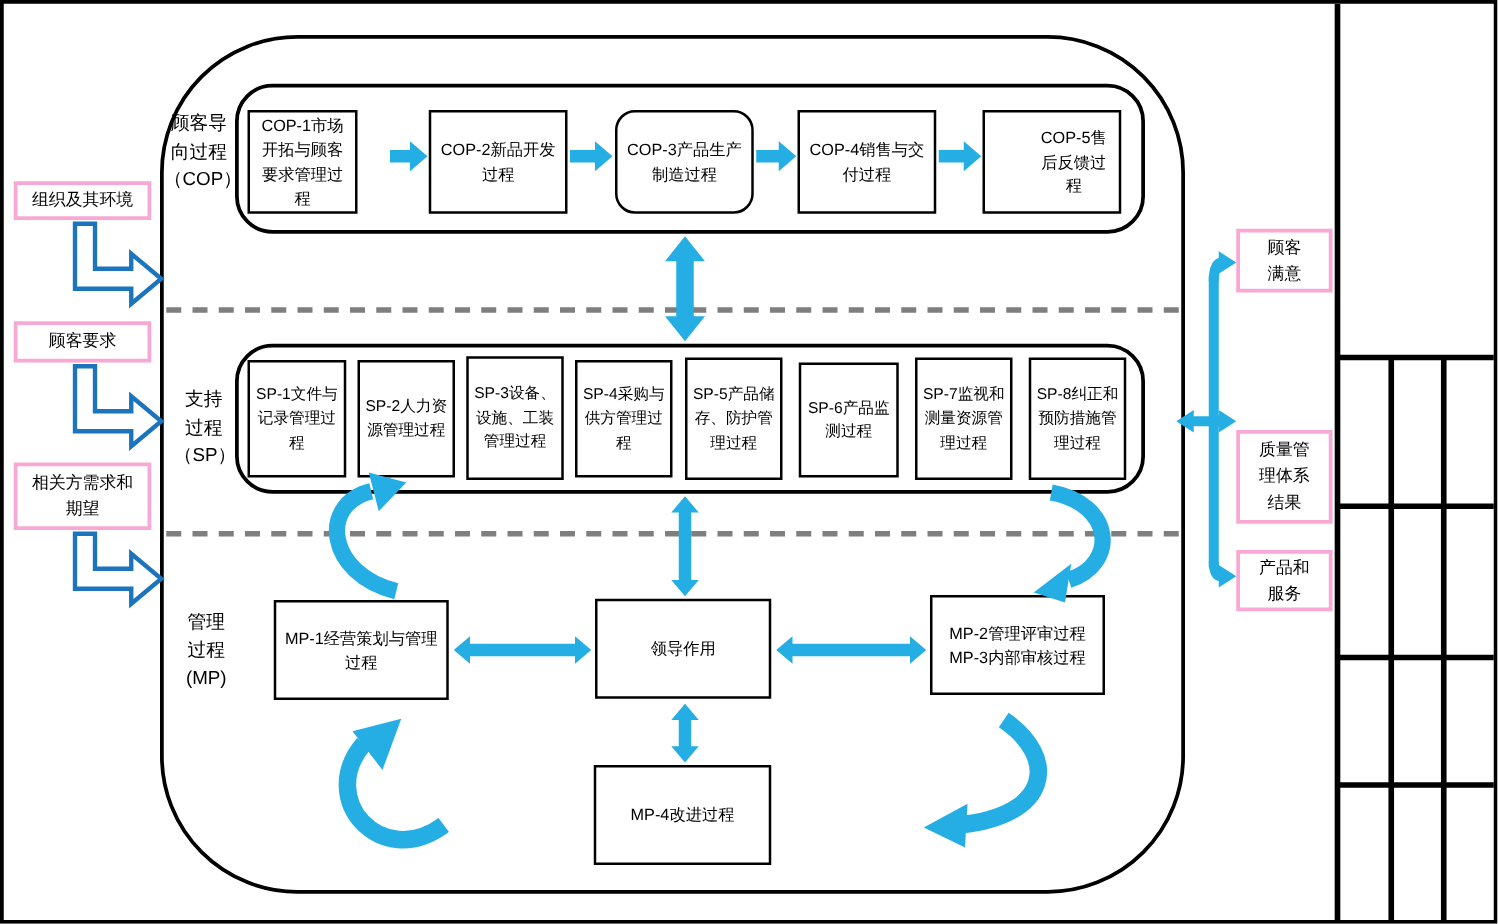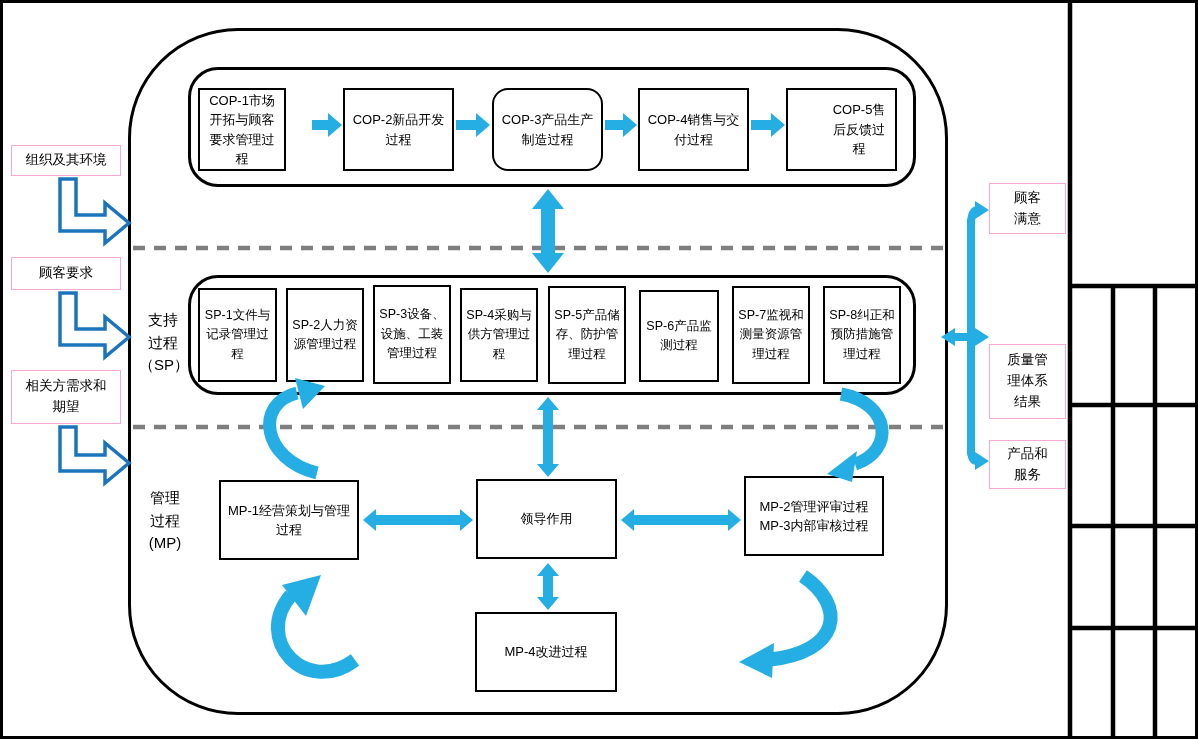--- a/index.html
+++ b/index.html
@@ -27,33 +27,36 @@
     position:absolute;z-index:4;font-size:15px;line-height:1.5;
     white-space:pre-line;text-align:center;color:#000;
   }
   .box{
     position:absolute;z-index:4;background:#fff;border:2px solid #000;box-sizing:border-box;
     display:flex;align-items:center;justify-content:center;text-align:center;
     font-size:13px;line-height:1.5;padding:2px 5px;white-space:pre-line;color:#000;
   }
   .box.sp-box{font-size:12.5px;padding:2px 3px;line-height:1.55;}
   .side-box{
-    position:absolute;z-index:4;background:#fff;border:1px solid #f9a8d4;box-sizing:border-box;
+    position:absolute;z-index:4;background:#fff;border:3px solid #f9a8d4;box-sizing:border-box;
     display:flex;align-items:center;justify-content:center;text-align:center;
     font-size:13.5px;line-height:1.55;white-space:pre-line;color:#000;
   }
 </style>
 </head>
 <body>
 
 <div class="page">
 
   <div class="outer-boundary"></div>
 
   <div class="band cop"></div>
+  <div class="band-label" style="left:128px;top:85px;width:56px;">顾客导
+向过程
+（COP）</div>
   <div class="box" style="left:195px;top:85px;width:88px;height:83px;">COP-1市场开拓与顾客要求管理过程</div>
   <div class="box" style="left:340px;top:85px;width:111px;height:83px;">COP-2新品开发过程</div>
   <div class="box" style="left:489px;top:85px;width:111px;height:83px;border-radius:16px;">COP-3产品生产制造过程</div>
   <div class="box" style="left:635px;top:85px;width:111px;height:83px;">COP-4销售与交付过程</div>
   <div class="box" style="left:783px;top:85px;width:111px;height:83px;padding-left:40px;">COP-5售后反馈过程</div>
 
   <div class="band sp"></div>
   <div class="band-label" style="left:136px;top:306px;width:48px;">支持
 过程
 （SP）</div>

